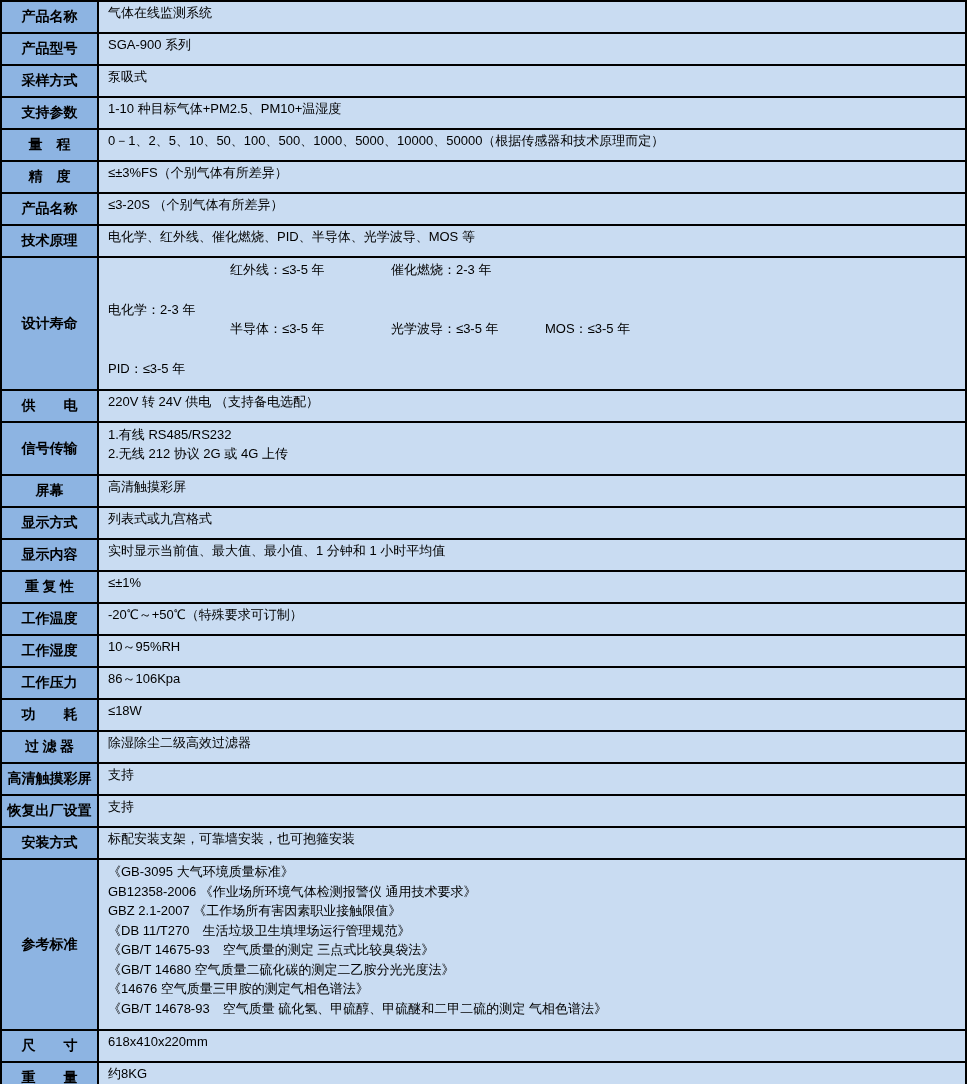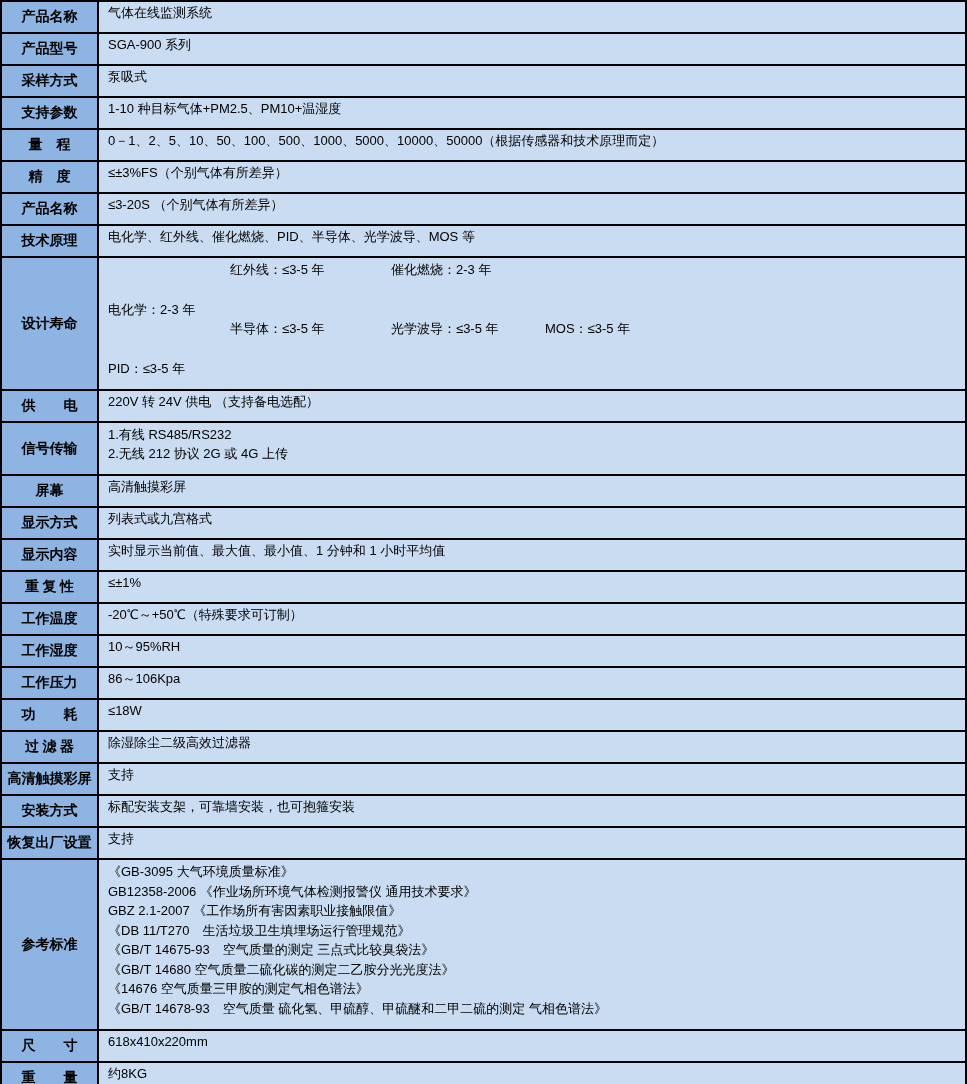--- a/index.html
+++ b/index.html
@@ -143,26 +143,26 @@
   </tr>
   <tr class="h1">
     <td class="lbl">过 滤 器</td>
     <td class="val">除湿除尘二级高效过滤器</td>
   </tr>
   <tr class="h1">
     <td class="lbl">高清触摸彩屏</td>
     <td class="val">支持</td>
   </tr>
   <tr class="h1">
+    <td class="lbl">恢复出厂设置</td>
+    <td class="val">支持</td>
+  </tr>
+  <tr class="h1">
     <td class="lbl">安装方式</td>
     <td class="val">标配安装支架，可靠墙安装，也可抱箍安装</td>
-  </tr>
-  <tr class="h1">
-    <td class="lbl">恢复出厂设置</td>
-    <td class="val">支持</td>
   </tr>
 
   <tr class="hRef">
     <td class="lbl">参考标准</td>
     <td class="val">
       <div class="refline">《GB-3095 大气环境质量标准》</div>
       <div class="refline">GB12358-2006 《作业场所环境气体检测报警仪 通用技术要求》</div>
       <div class="refline">GBZ 2.1-2007 《工作场所有害因素职业接触限值》</div>
       <div class="refline">《DB 11/T270　生活垃圾卫生填埋场运行管理规范》</div>
       <div class="refline">《GB/T 14675-93　空气质量的测定 三点式比较臭袋法》</div>

